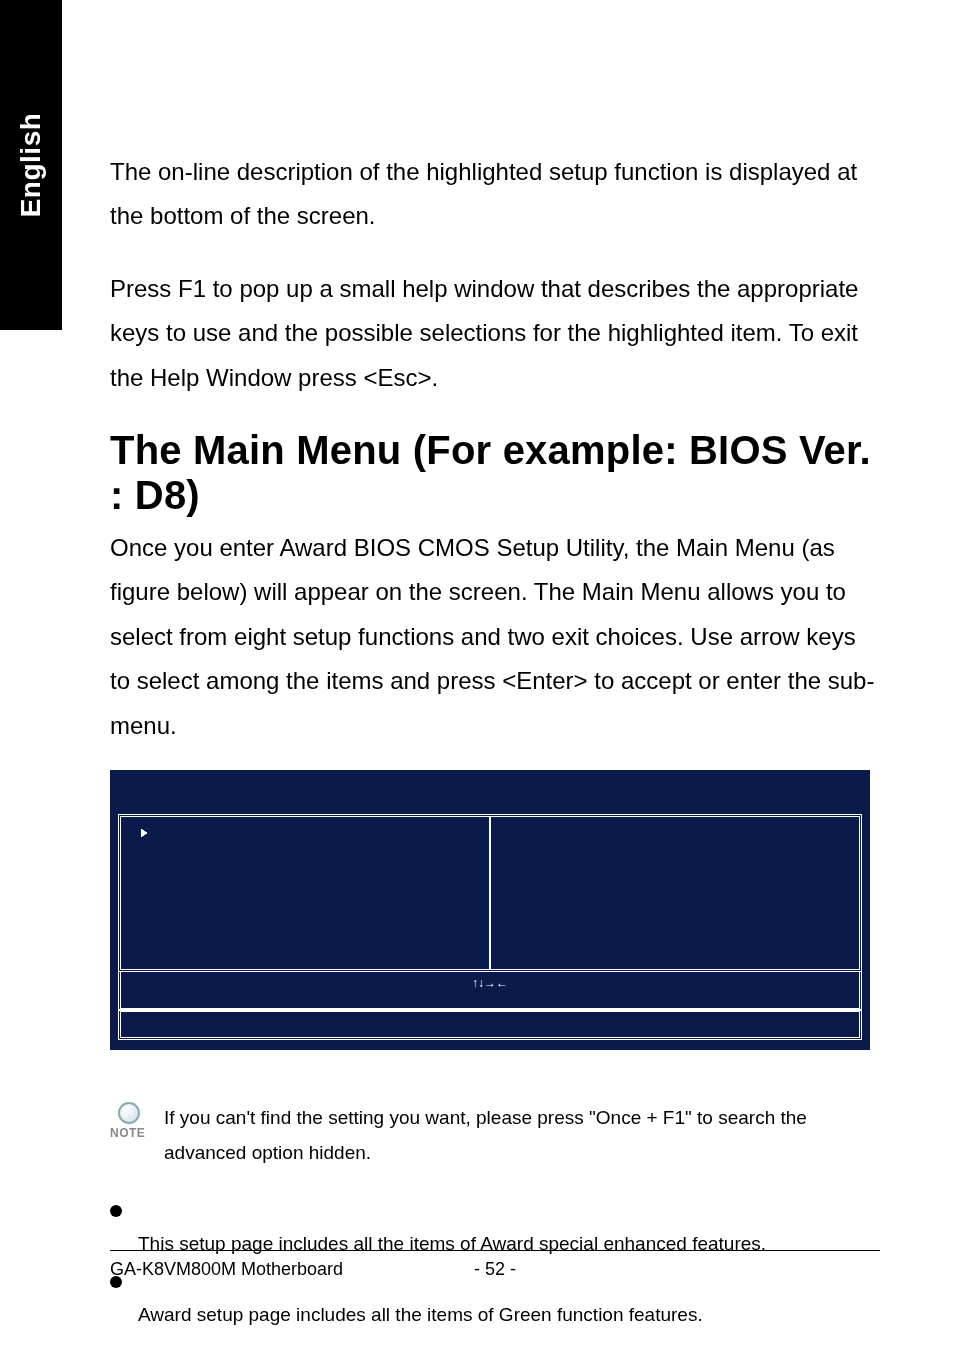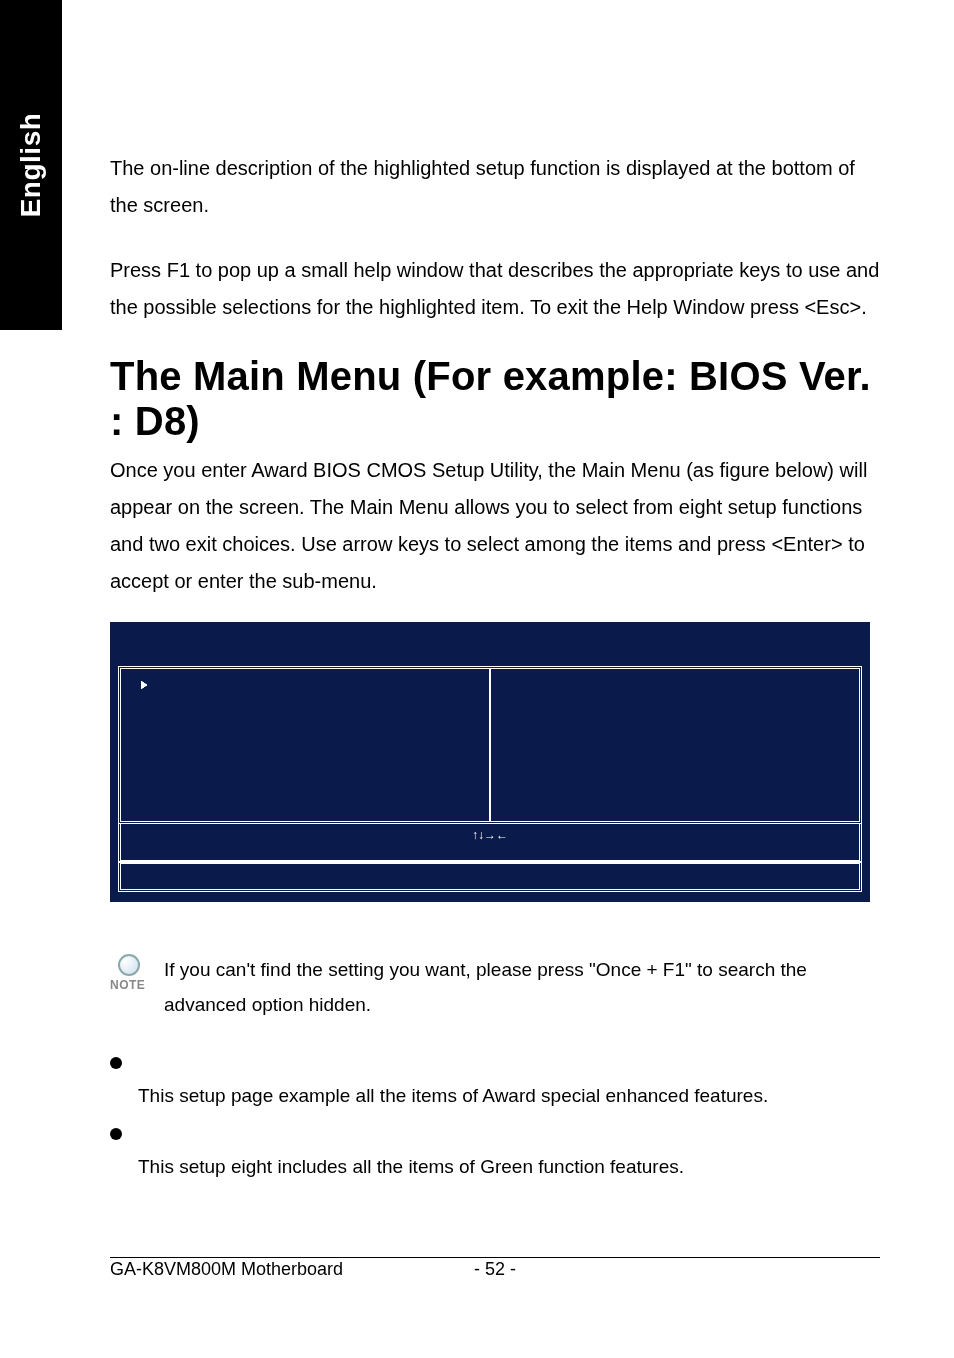--- a/index.html
+++ b/index.html
@@ -22,21 +22,21 @@
     white-space: nowrap;
     letter-spacing: 0.5px;
   }
   .content {
     position: absolute;
     left: 110px;
     top: 150px;
     width: 770px;
   }
   .para {
-    font-size: 20px;
+    font-size: 24px;
     line-height: 1.85;
     margin-bottom: 28px;
   }
   .heading {
     font-size: 40px;
     font-weight: bold;
     margin-top: 6px;
     margin-bottom: 8px;
     letter-spacing: 0.2px;
   }
@@ -148,21 +148,21 @@
     padding-left: 28px;
     margin-top: 2px;
     margin-bottom: 8px;
   }
   .footer {
     position: absolute;
     left: 110px;
     bottom: 78px;
     width: 770px;
     border-top: 1.5px solid #000;
-    padding-top: 1px;
+    padding-top: 8px;
     font-size: 18px;
     display: flex;
   }
   .footer .fleft { flex: 1; }
   .footer .fcenter { flex: 0 0 auto; }
   .footer .fright { flex: 1; }
 </style>
 </head>
 <body>
 
@@ -210,29 +210,29 @@
       <div class="note-text">If you can't find the setting you want, please press "Once + F1" to search the advanced option hidden.</div>
     </div>
 
     <div class="bullets">
 
 
       <div class="bullet-item">
         <div class="bullet-head">
           <div class="dot"></div>
         </div>
-        <div class="bullet-desc">This setup page example all the items of Award special enhanced features.</div>
+        <div class="bullet-desc">This setup page includes all the items of Award special enhanced features.</div>
       </div>
 
 
       <div class="bullet-item">
         <div class="bullet-head">
           <div class="dot"></div>
         </div>
-        <div class="bullet-desc">This setup eight includes all the items of Green function features.</div>
+        <div class="bullet-desc">Award setup page includes all the items of Green function features.</div>
       </div>
 
 
     </div>
 
   </div>
 
   <div class="footer">
     <div class="fleft">GA-K8VM800M Motherboard</div>
     <div class="fcenter">- 52 -</div>

